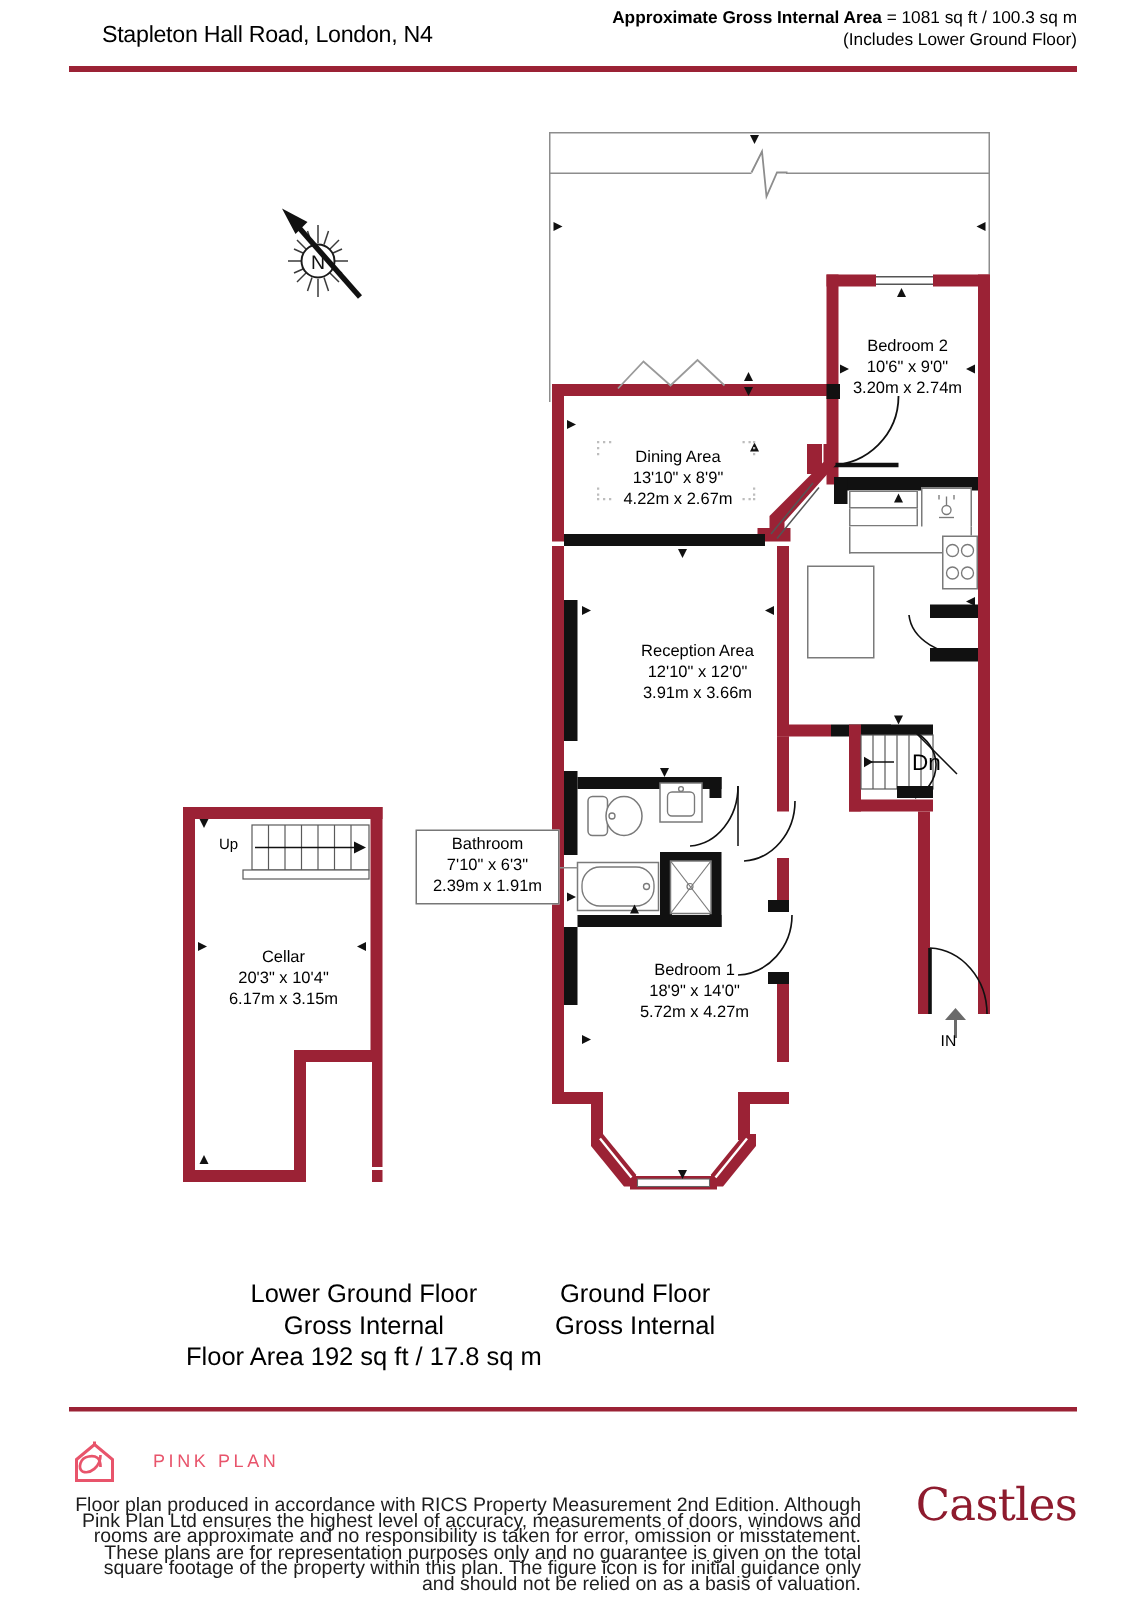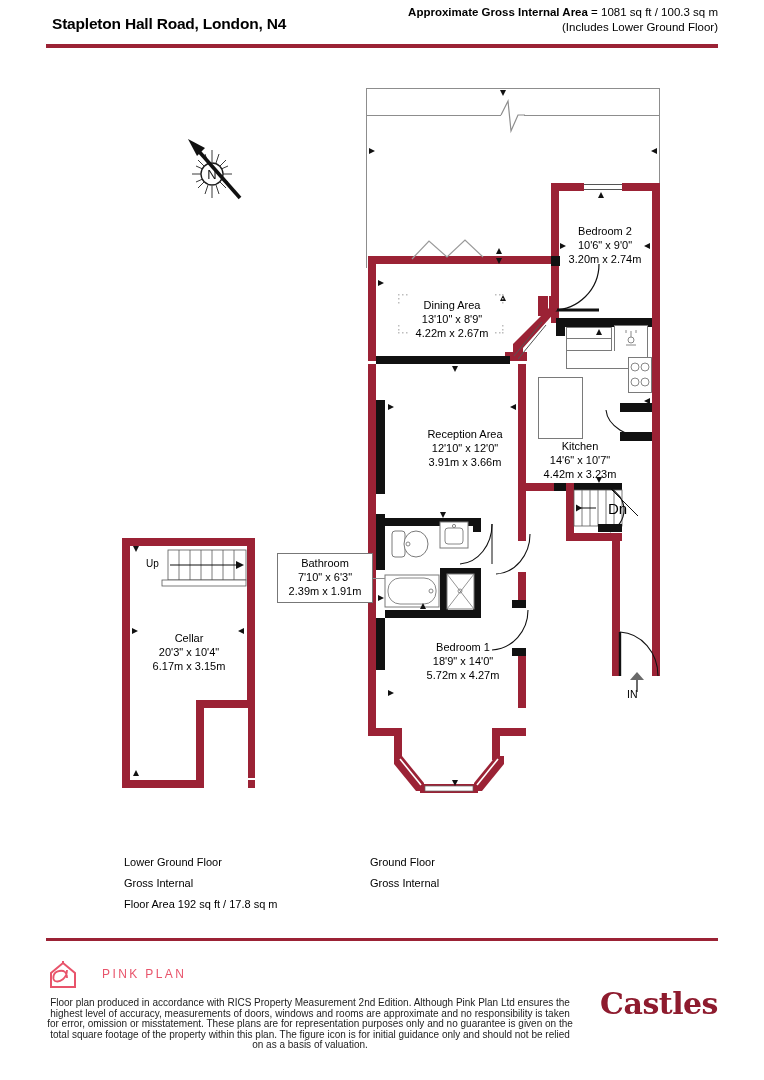--- a/index.html
+++ b/index.html
@@ -13,22 +13,22 @@
   #page {
     position: relative;
     width: 764px; height: 1080px;
     overflow: hidden;
     background: #fff;
   }
 
   
   #header { position: absolute; left: 0; top: 0; width: 764px; height: 56px; }
   #title {
-    position: absolute; left: 52px; top: 15px;
-    font-size: 15.5px; font-weight: bold; letter-spacing: -0.2px;
+    position: absolute; left: 68px; top: 15px;
+    font-size: 15.5px; font-weight: normal; letter-spacing: -0.2px;
     white-space: nowrap;
   }
   #area-line1 {
     position: absolute; right: 46px; top: 6px;
     font-size: 11.5px; text-align: right; white-space: nowrap;
   }
   #area-line1 b { font-weight: bold; }
   #area-line2 {
     position: absolute; right: 46px; top: 21px;
     font-size: 11.5px; text-align: right; white-space: nowrap;
@@ -49,38 +49,38 @@
   .tick   { position: absolute; width: 0; height: 0; }
   .tick.l { border-top: 3.5px solid transparent; border-bottom: 3.5px solid transparent; border-right: 6px solid #111; }
   .tick.r { border-top: 3.5px solid transparent; border-bottom: 3.5px solid transparent; border-left: 6px solid #111; }
   .tick.u { border-left: 3.5px solid transparent; border-right: 3.5px solid transparent; border-bottom: 6px solid #111; }
   .tick.d { border-left: 3.5px solid transparent; border-right: 3.5px solid transparent; border-top: 6px solid #111; }
 
   
   #compass { position: absolute; left: 178px; top: 136px; width: 80px; height: 86px; }
 
   
-  .ffblock { position: absolute; font-size: 11px; line-height: 21px; }
+  .ffblock { position: absolute; font-size: 17px; line-height: 21px; text-align: center; }
   #ff-lower { left: 124px; top: 852px; }
   #ff-ground { left: 370px; top: 852px; }
   #foot-rule { position: absolute; left: 46px; top: 938px; width: 672px; height: 2.5px; background: #9B2235; }
   #pinkplan { position: absolute; left: 47px; top: 960px; width: 220px; height: 30px; }
   #pinkplan-text {
     position: absolute; left: 86px; top: 967px;
     font-size: 12px; letter-spacing: 2.4px; color: #E8546B; font-weight: 500; margin-left: 16px;
   }
   #disclaimer {
     position: absolute; left: 46px; top: 998px; width: 528px;
-    font-size: 10px; line-height: 10.6px; color: #1d1d1d;
-    text-align: center;
+    font-size: 13px; line-height: 10.6px; color: #1d1d1d;
+    text-align: right;
   }
   #castles {
     position: absolute; right: 46px; top: 986px;
     font-family: "DejaVu Serif", serif;
-    font-size: 30px; font-weight: bold; color: #8E1B2E;
+    font-size: 30px; font-weight: normal; color: #8E1B2E;
     letter-spacing: -0.5px; font-style: normal;
   }
   svg { display: block; overflow: visible; }
 </style>
 </head>
 <body>
 
 <div id="page">
 
   <div id="header">
@@ -254,25 +254,20 @@
     <div class="fix" style="left:538px; top:377px; width:45px; height:62px;"></div>
 
     <div class="iwall" style="left:620px; top:403px; width:32px; height:9px;"></div>
     <svg style="position:absolute; left:604px; top:408px;" width="50" height="34">
       <path d="M2,2 A44,30 0 0 0 46,30" fill="none" stroke="#111" stroke-width="1.1"></path>
     </svg>
     <div class="iwall" style="left:620px; top:432px; width:32px; height:9px;"></div>
     <div class="tick u" style="left:596px; top:329px;"></div>
     <div class="tick l" style="left:644px; top:398px;"></div>
   </div>
-  <div class="label" style="left:520px; top:439px; width:120px;">
-    <span class="rm">Kitchen</span>
-    <span class="rm">14'6" x 10'7"</span>
-    <span class="rm">4.42m x 3.23m</span>
-  </div>
 
   <div class="wall" style="left:518px; top:483px; width:36px; height:8px;"></div>
   <div class="iwall" style="left:554px; top:483px; width:40px; height:8px;"></div>
 
   <div>
 
     <div class="wall" style="left:368px; top:364px; width:8px; height:110px;"></div>
     <div class="iwall" style="left:376px; top:400px; width:9px; height:94px;"></div>
     <div class="wall" style="left:368px; top:474px; width:8px; height:40px;"></div>
 

